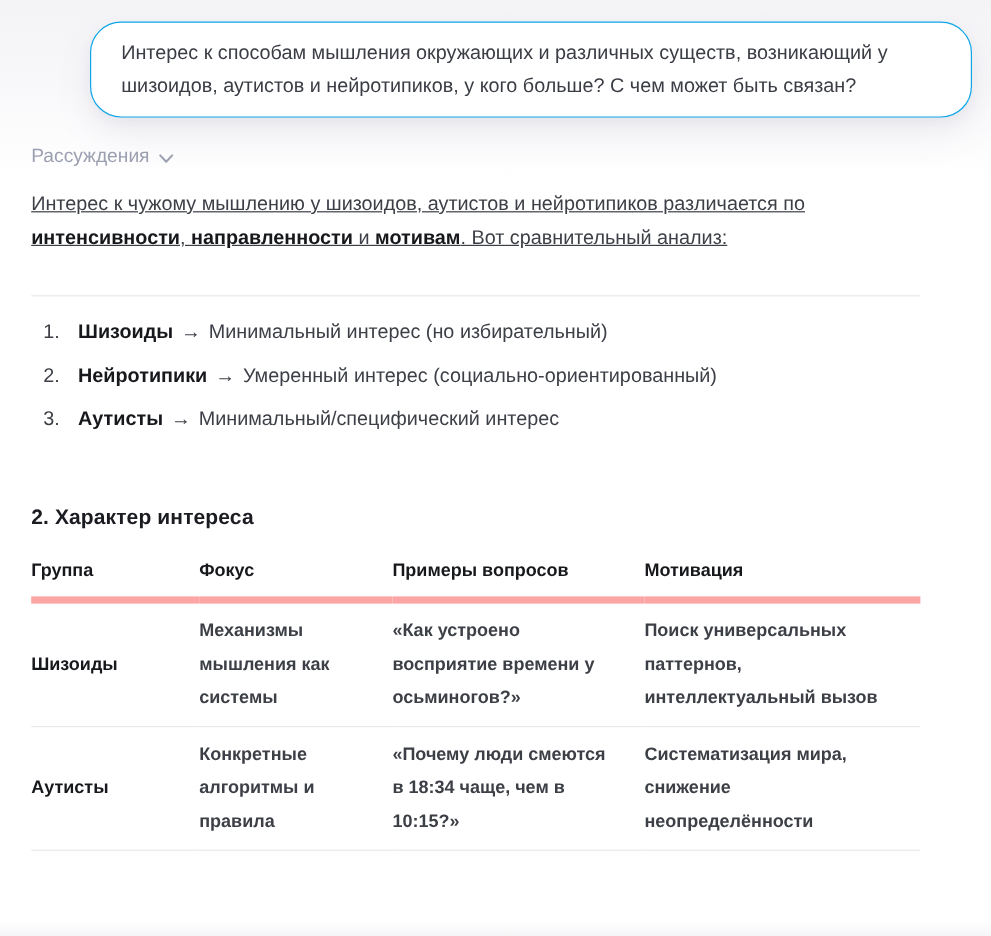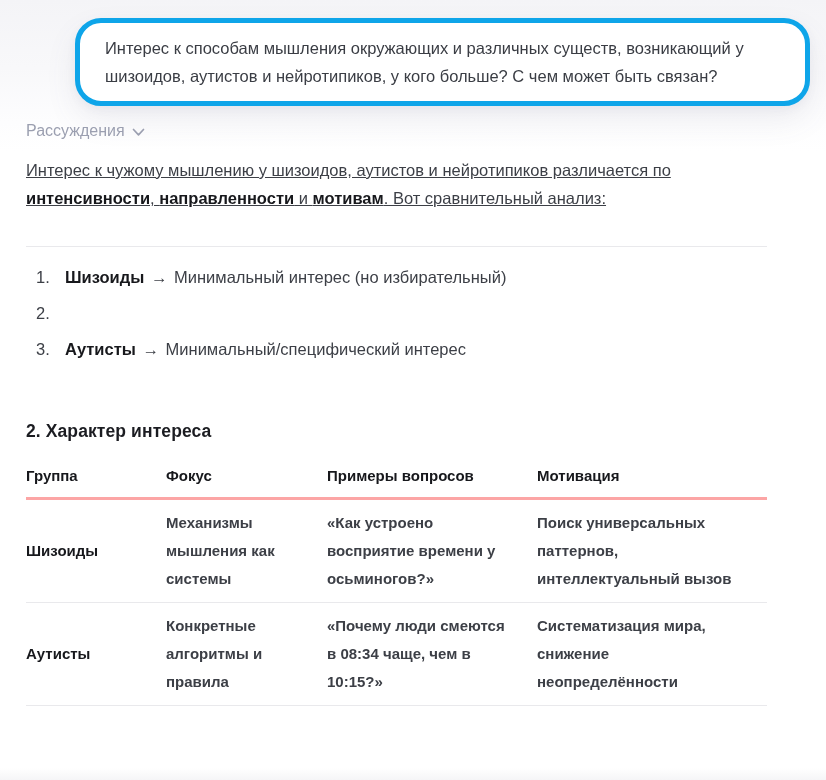--- a/index.html
+++ b/index.html
@@ -19,21 +19,21 @@
   }
   .bottom-fade {
     position:absolute; bottom:0; left:0; right:0; height:12px;
     background:linear-gradient(to top,#f5f5f7 0%,rgba(255,255,255,0) 100%);
     pointer-events:none;
   }
 
   .user-bubble {
     position:absolute; top:18px; right:16px; width:735px;
     background:#ffffff;
-    border:5px solid #0ea5e9;
+    border:1px solid #0ea5e9;
     border-radius:26px;
     padding:11px 25px;
     box-shadow:0 14px 30px rgba(96,100,130,0.10), 0 3px 10px rgba(96,100,130,0.06);
   }
   .user-bubble p { font-size:16.5px; line-height:28px; color:#3a3d44; }
 
   .content { position:absolute; left:26px; top:0; width:741px; padding-top:121px; }
 
   .reasoning {
     display:inline-flex; align-items:center; gap:7px;
@@ -63,21 +63,21 @@
   ol.interest-list .arrow { margin:0 2px; }
 
   table.compare {
     margin-top:19px; width:741px; border-collapse:collapse; table-layout:fixed;
   }
   col.c1 { width:140px; } col.c2 { width:161px; } col.c3 { width:210px; } col.c4 { width:230px; }
   table.compare th {
     text-align:left; font-size:15px; line-height:28px; font-weight:bold;
     padding:0 28px 7px 0; vertical-align:bottom;
   }
-  table.compare thead tr { border-bottom:3px solid #fca5a5; }
+  table.compare thead tr { border-bottom:6px solid #fca5a5; }
   table.compare tbody tr { border-bottom:1px solid #e9e9ec; }
   table.compare td {
     font-size:15px; line-height:28px; color:#3c3f46;
     padding:9px 28px 9px 0; vertical-align:middle;font-weight:bold;
   }
   table.compare td b { font-size:15px; }
 </style>
 </head>
 <body>
 
@@ -105,20 +105,21 @@
     <hr class="divider">
 
 
     <ol class="interest-list">
       <li>
         <span class="num">1.</span>
         <span><b>Шизоиды</b> <span class="arrow">→</span> <span>Минимальный интерес (но избирательный)</span></span>
       </li>
       <li>
         <span class="num">2.</span>
+        <span><b>Нейротипики</b> <span class="arrow">→</span> <span>Умеренный интерес (социально-ориентированный)</span></span>
       </li>
       <li>
         <span class="num">3.</span>
         <span><b>Аутисты</b> <span class="arrow">→</span> <span>Минимальный/специфический интерес</span></span>
       </li>
     </ol>
 
     <h3 class="section-heading second">2. Характер интереса</h3>
 
     <table class="compare">
@@ -139,21 +140,21 @@
       <tbody>
         <tr>
           <td><b>Шизоиды</b></td>
           <td>Механизмы мышления как системы</td>
           <td>«Как устроено восприятие времени у осьминогов?»</td>
           <td>Поиск универсальных паттернов, интеллектуальный вызов</td>
         </tr>
         <tr>
           <td><b>Аутисты</b></td>
           <td>Конкретные алгоритмы и правила</td>
-          <td>«Почему люди смеются в 08:34 чаще, чем в 10:15?»</td>
+          <td>«Почему люди смеются в 18:34 чаще, чем в 10:15?»</td>
           <td>Систематизация мира, снижение неопределённости</td>
         </tr>
       </tbody>
     </table>
 
   </div>
 
   <div class="bottom-fade"></div>
 </div>
 

